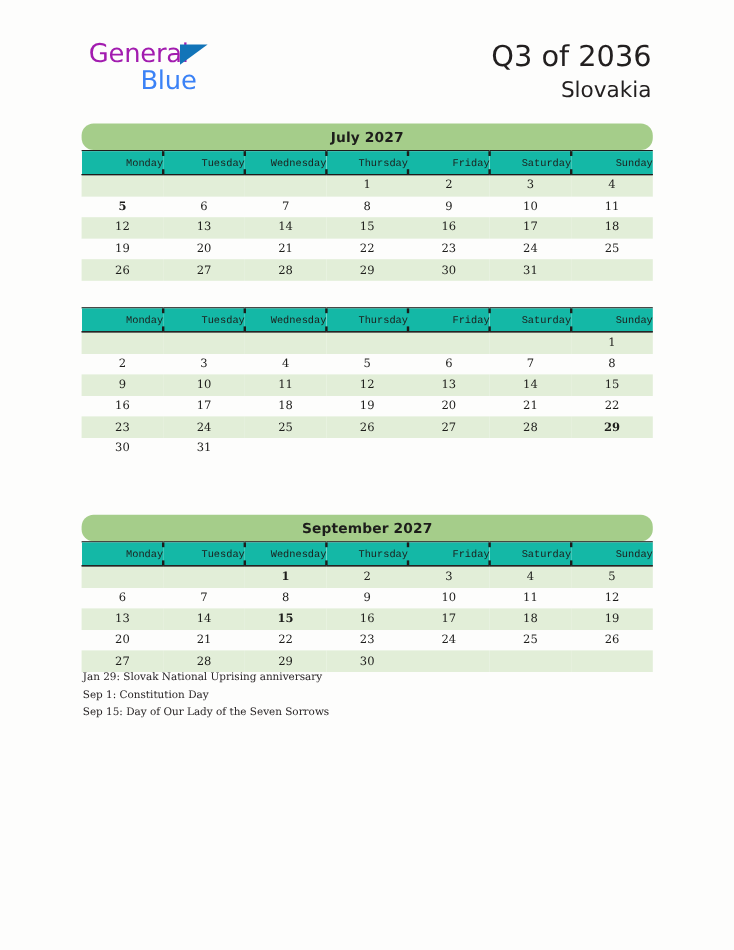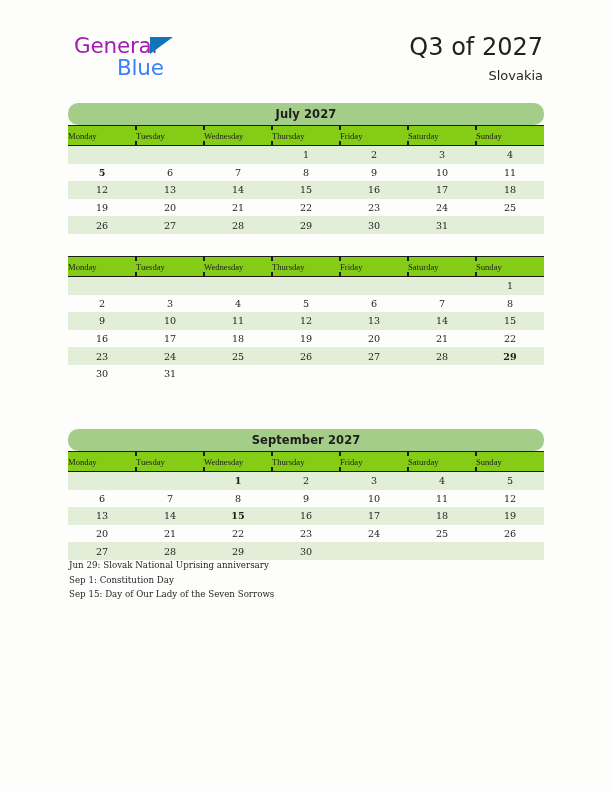--- a/index.html
+++ b/index.html
@@ -64,21 +64,21 @@
     text-align: right;
   }
   .title-quarter {
     font-size: 24px;
     color: #221f1f;
     font-family: "DejaVu Sans", sans-serif;
     line-height: 30px;
     white-space: nowrap;
   }
   .title-country {
-    font-size: 13px;
+    font-size: 18px;
     color: #221f1f;
     font-family: "DejaVu Sans", sans-serif;
     line-height: 25px;
     margin-top: 1px;
     white-space: nowrap;
   }
 
   
   .month {
     position: absolute;
@@ -100,25 +100,25 @@
   table.cal {
     border-collapse: collapse;
     width: 476px;
     table-layout: fixed;
   }
   table.cal th {
     height: 19px;
     font-size: 8.6px;
     font-weight: normal;
     color: #1d1d1b;
-    font-family: Liberation Serif, serif;
-    text-align: left;
+    font-family: Liberation Mono, monospace;
+    text-align: right;
     border-top: 1.4px solid #1d1d1b;
     border-bottom: 1.4px solid #1d1d1b;
-    background: #84cc16;
+    background: #14b8a6;
     position: relative;
     padding: 0;
   }
   table.cal th .tick-top,
   table.cal th .tick-bot {
     position: absolute;
     left: -1px;
     width: 1.5px;
     height: 4px;
     background: #1d1d1b;
@@ -163,21 +163,21 @@
 </head>
 <body>
 
 <div class="page-header">
   <div class="logo">
     <span class="logo-general">General</span>
     <span class="logo-triangle"></span>
     <span class="logo-blue">Blue</span>
   </div>
   <div class="title-block">
-    <div class="title-quarter">Q3 of 2027</div>
+    <div class="title-quarter">Q3 of 2036</div>
     <div class="title-country">Slovakia</div>
   </div>
 </div>
 
 <div id="months-container">
     <div class="month" style="top: 103px;">
       <div class="month-title">July 2027</div>
       <table class="cal">
         <thead>
           <tr>
@@ -369,16 +369,16 @@
             <td></td>
             <td></td>
             <td></td>
           </tr>
         </tbody>
       </table>
     </div>
   </div>
 
 <div class="notes" id="notes-container">
-    <div class="note-line">Jun 29: Slovak National Uprising anniversary</div>
+    <div class="note-line">Jan 29: Slovak National Uprising anniversary</div>
     <div class="note-line">Sep 1: Constitution Day</div>
     <div class="note-line">Sep 15: Day of Our Lady of the Seven Sorrows</div>
   </div>
 
 </body></html>

